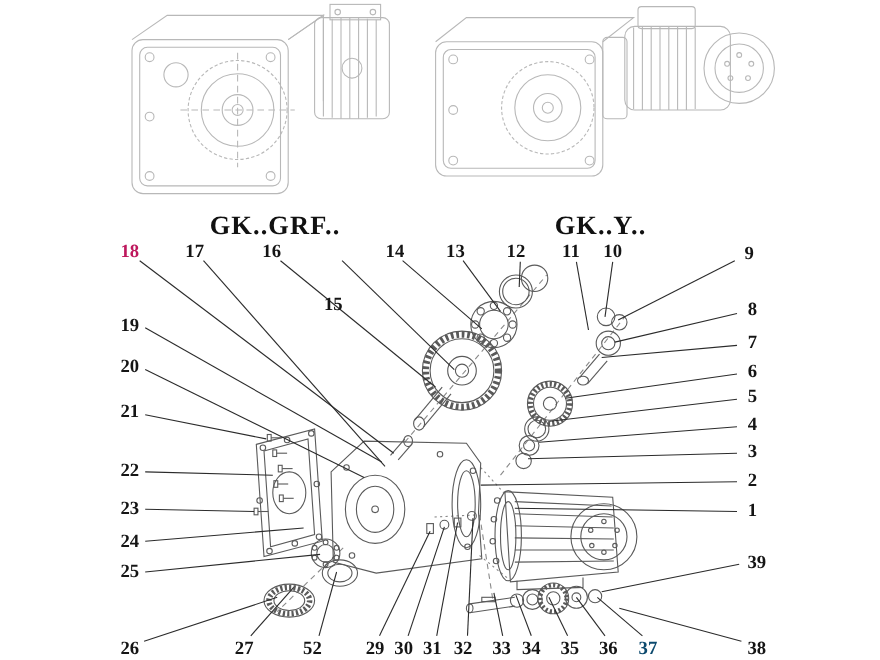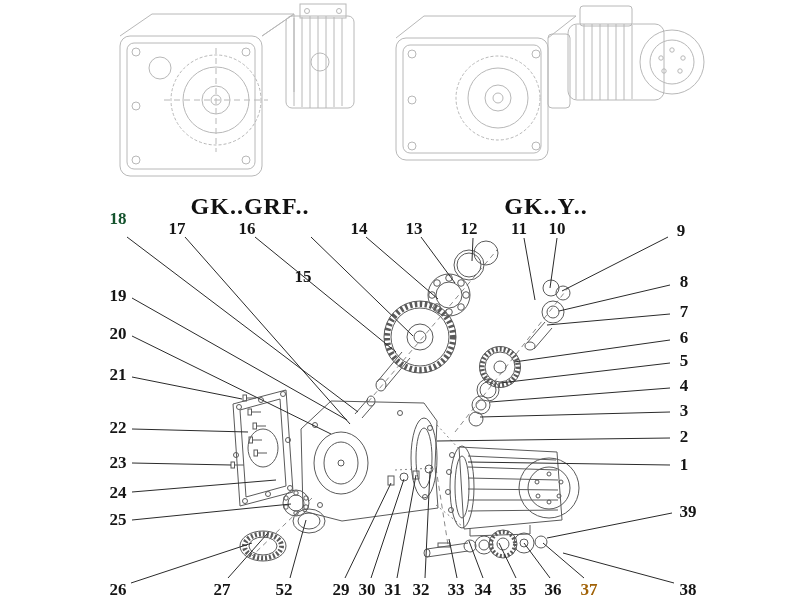--- a/index.html
+++ b/index.html
@@ -294,21 +294,21 @@
         <line x1="516" y1="578" x2="499" y2="543"></line>
         <line x1="550" y1="578" x2="524" y2="543"></line>
         <line x1="584" y1="578" x2="543" y2="543"></line>
       </g>
   </svg>
 
   <div id="vl-grf" class="variant-label">GK..GRF..</div>
   <div id="vl-y" class="variant-label">GK..Y..</div>
 
   <div id="callout-layer">
-      <div class="callout-num" style="left: 118px; top: 218px; color: #14532d;">18</div>
+      <div class="callout-num" style="left: 118px; top: 228px; color: #be185d;">18</div>
       <div class="callout-num" style="left: 177px; top: 228px; color: rgb(21, 21, 21);">17</div>
       <div class="callout-num" style="left: 247px; top: 228px; color: rgb(21, 21, 21);">16</div>
       <div class="callout-num" style="left: 303px; top: 228px; color: rgb(21, 21, 21); margin-top: 48px;">15</div>
       <div class="callout-num" style="left: 359px; top: 228px; color: rgb(21, 21, 21);">14</div>
       <div class="callout-num" style="left: 414px; top: 228px; color: rgb(21, 21, 21);">13</div>
       <div class="callout-num" style="left: 469px; top: 228px; color: rgb(21, 21, 21);">12</div>
       <div class="callout-num" style="left: 519px; top: 228px; color: rgb(21, 21, 21);">11</div>
       <div class="callout-num" style="left: 557px; top: 228px; color: rgb(21, 21, 21);">10</div>
       <div class="callout-num" style="left: 681px; top: 230px; color: rgb(21, 21, 21);">9</div>
       <div class="callout-num" style="left: 684px; top: 281px; color: rgb(21, 21, 21);">8</div>
@@ -332,15 +332,15 @@
       <div class="callout-num" style="left: 222px; top: 589px; color: rgb(21, 21, 21);">27</div>
       <div class="callout-num" style="left: 284px; top: 589px; color: rgb(21, 21, 21);">52</div>
       <div class="callout-num" style="left: 341px; top: 589px; color: rgb(21, 21, 21);">29</div>
       <div class="callout-num" style="left: 367px; top: 589px; color: rgb(21, 21, 21); text-align: center;">30</div>
       <div class="callout-num" style="left: 393px; top: 589px; color: rgb(21, 21, 21);">31</div>
       <div class="callout-num" style="left: 421px; top: 589px; color: rgb(21, 21, 21);">32</div>
       <div class="callout-num" style="left: 456px; top: 589px; color: rgb(21, 21, 21);">33</div>
       <div class="callout-num" style="left: 483px; top: 589px; color: rgb(21, 21, 21); text-align: center;">34</div>
       <div class="callout-num" style="left: 518px; top: 589px; color: rgb(21, 21, 21);">35</div>
       <div class="callout-num" style="left: 553px; top: 589px; color: rgb(21, 21, 21);">36</div>
-      <div class="callout-num" style="left: 589px; top: 589px; color: #a16207;">37</div>
+      <div class="callout-num" style="left: 589px; top: 589px; color: #0c4a6e;">37</div>
     </div>
 </div>
 
 </body></html>

